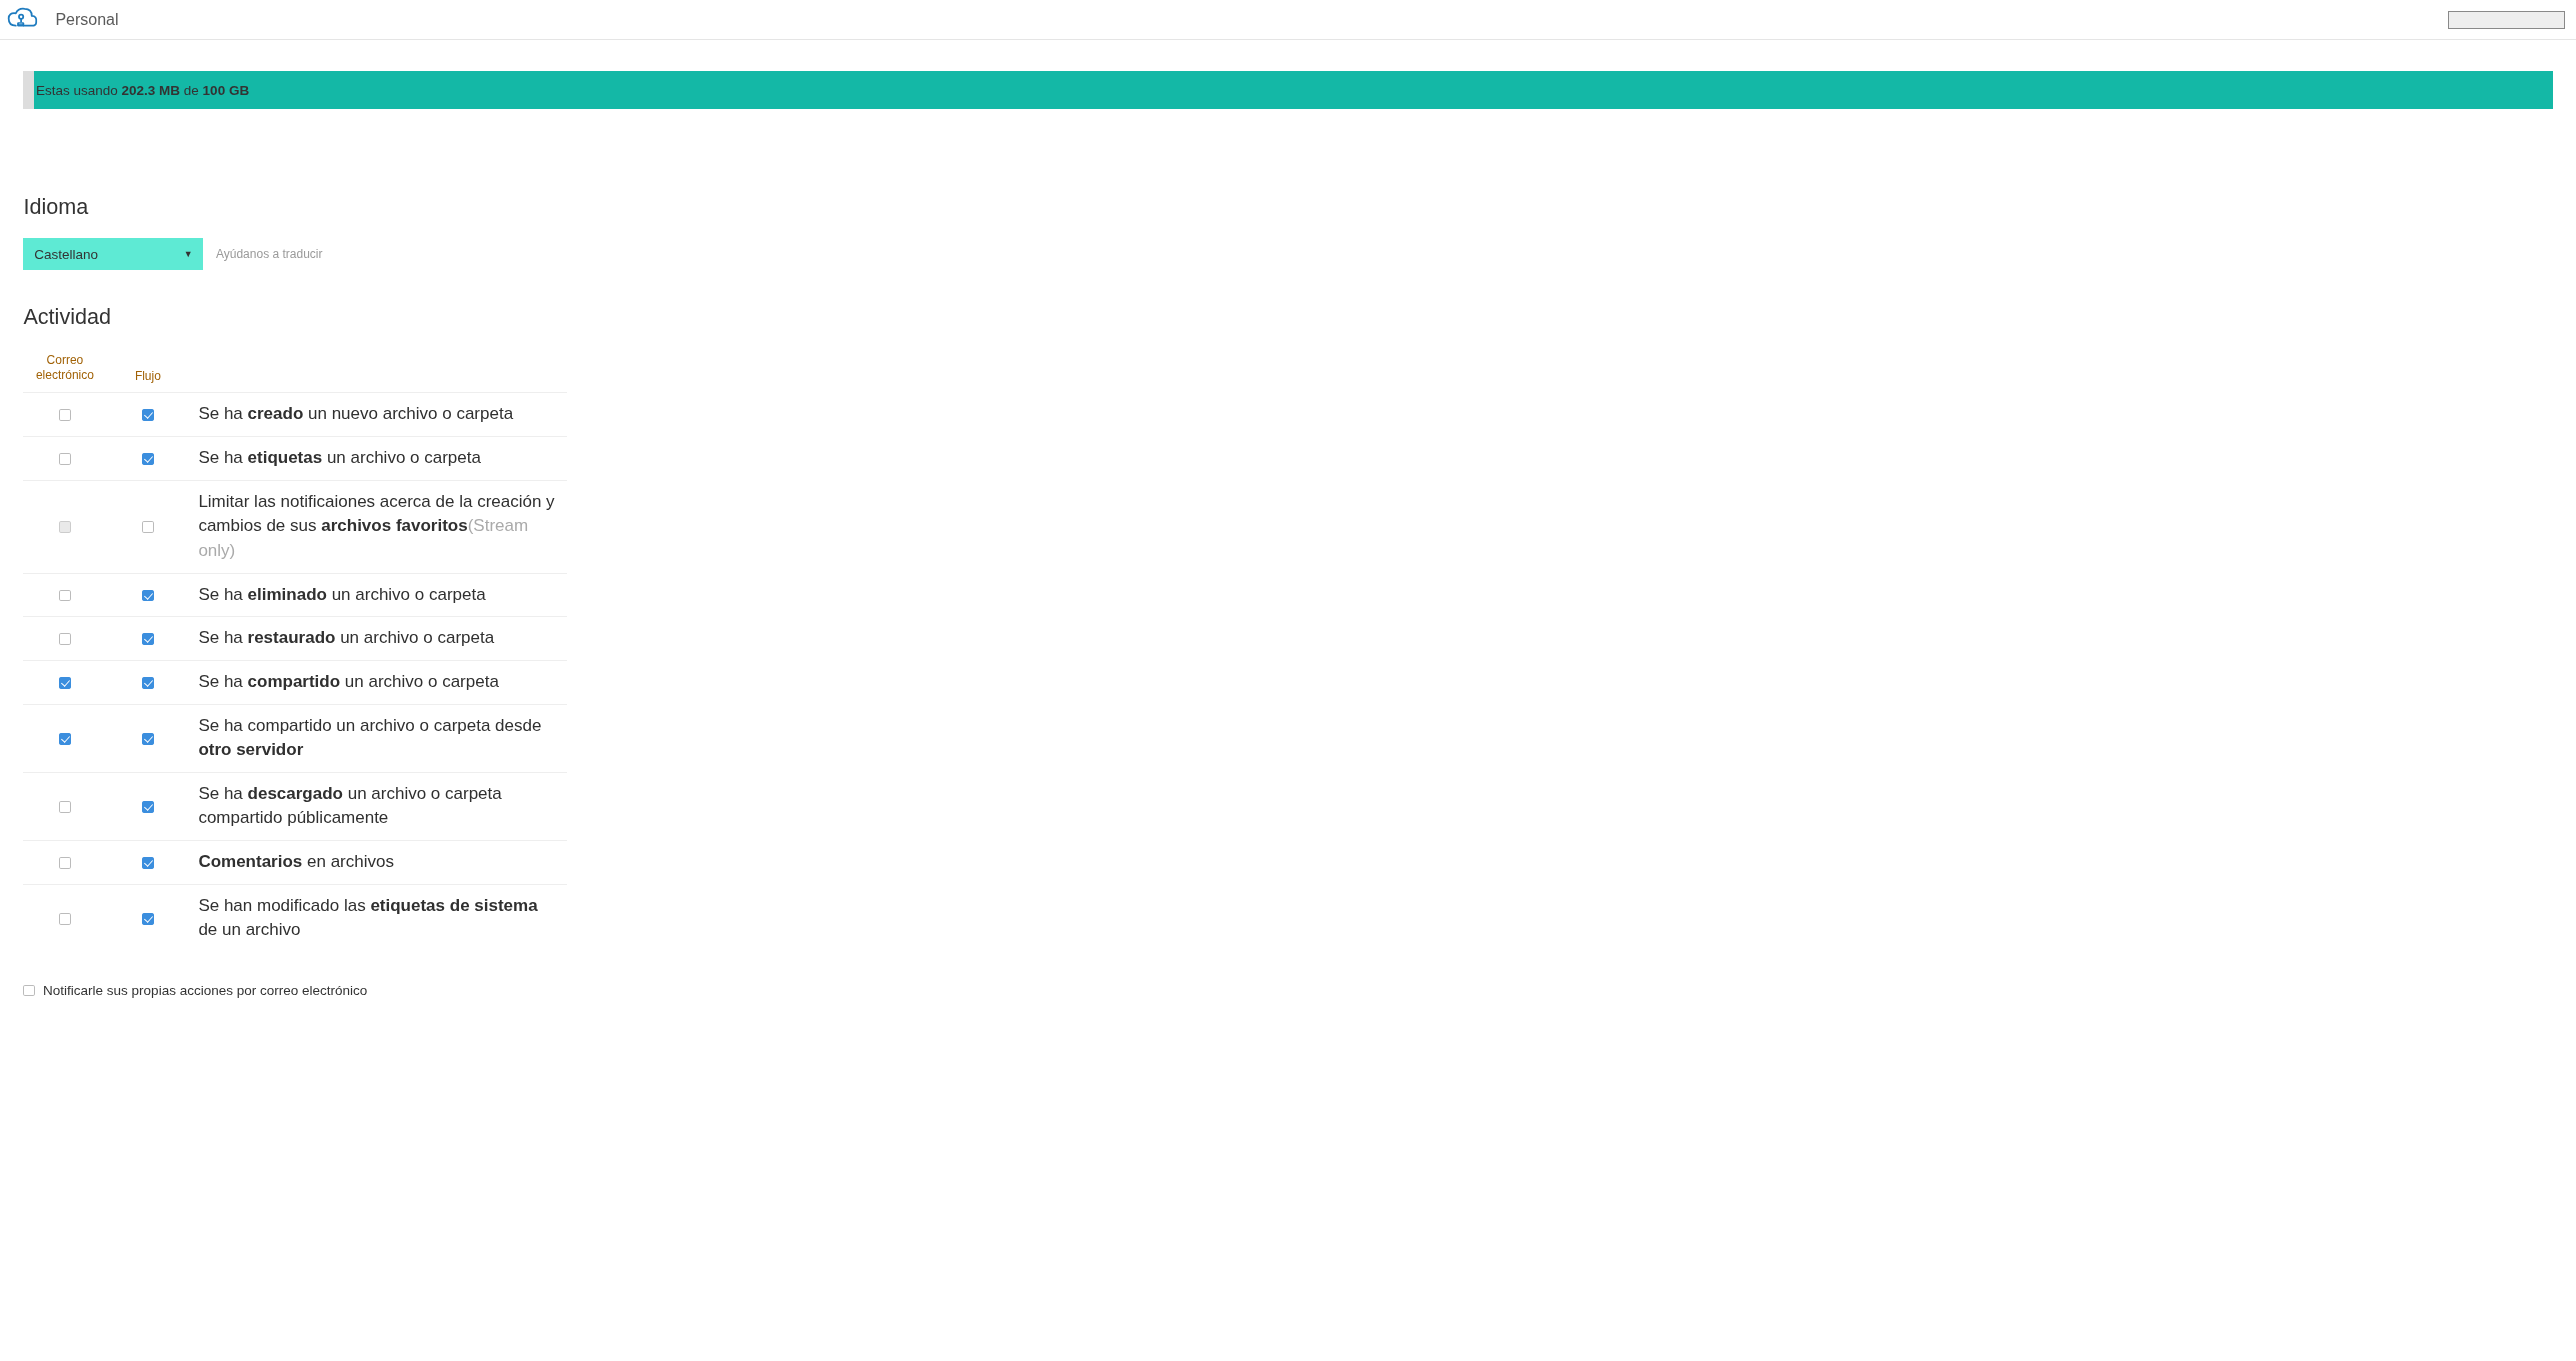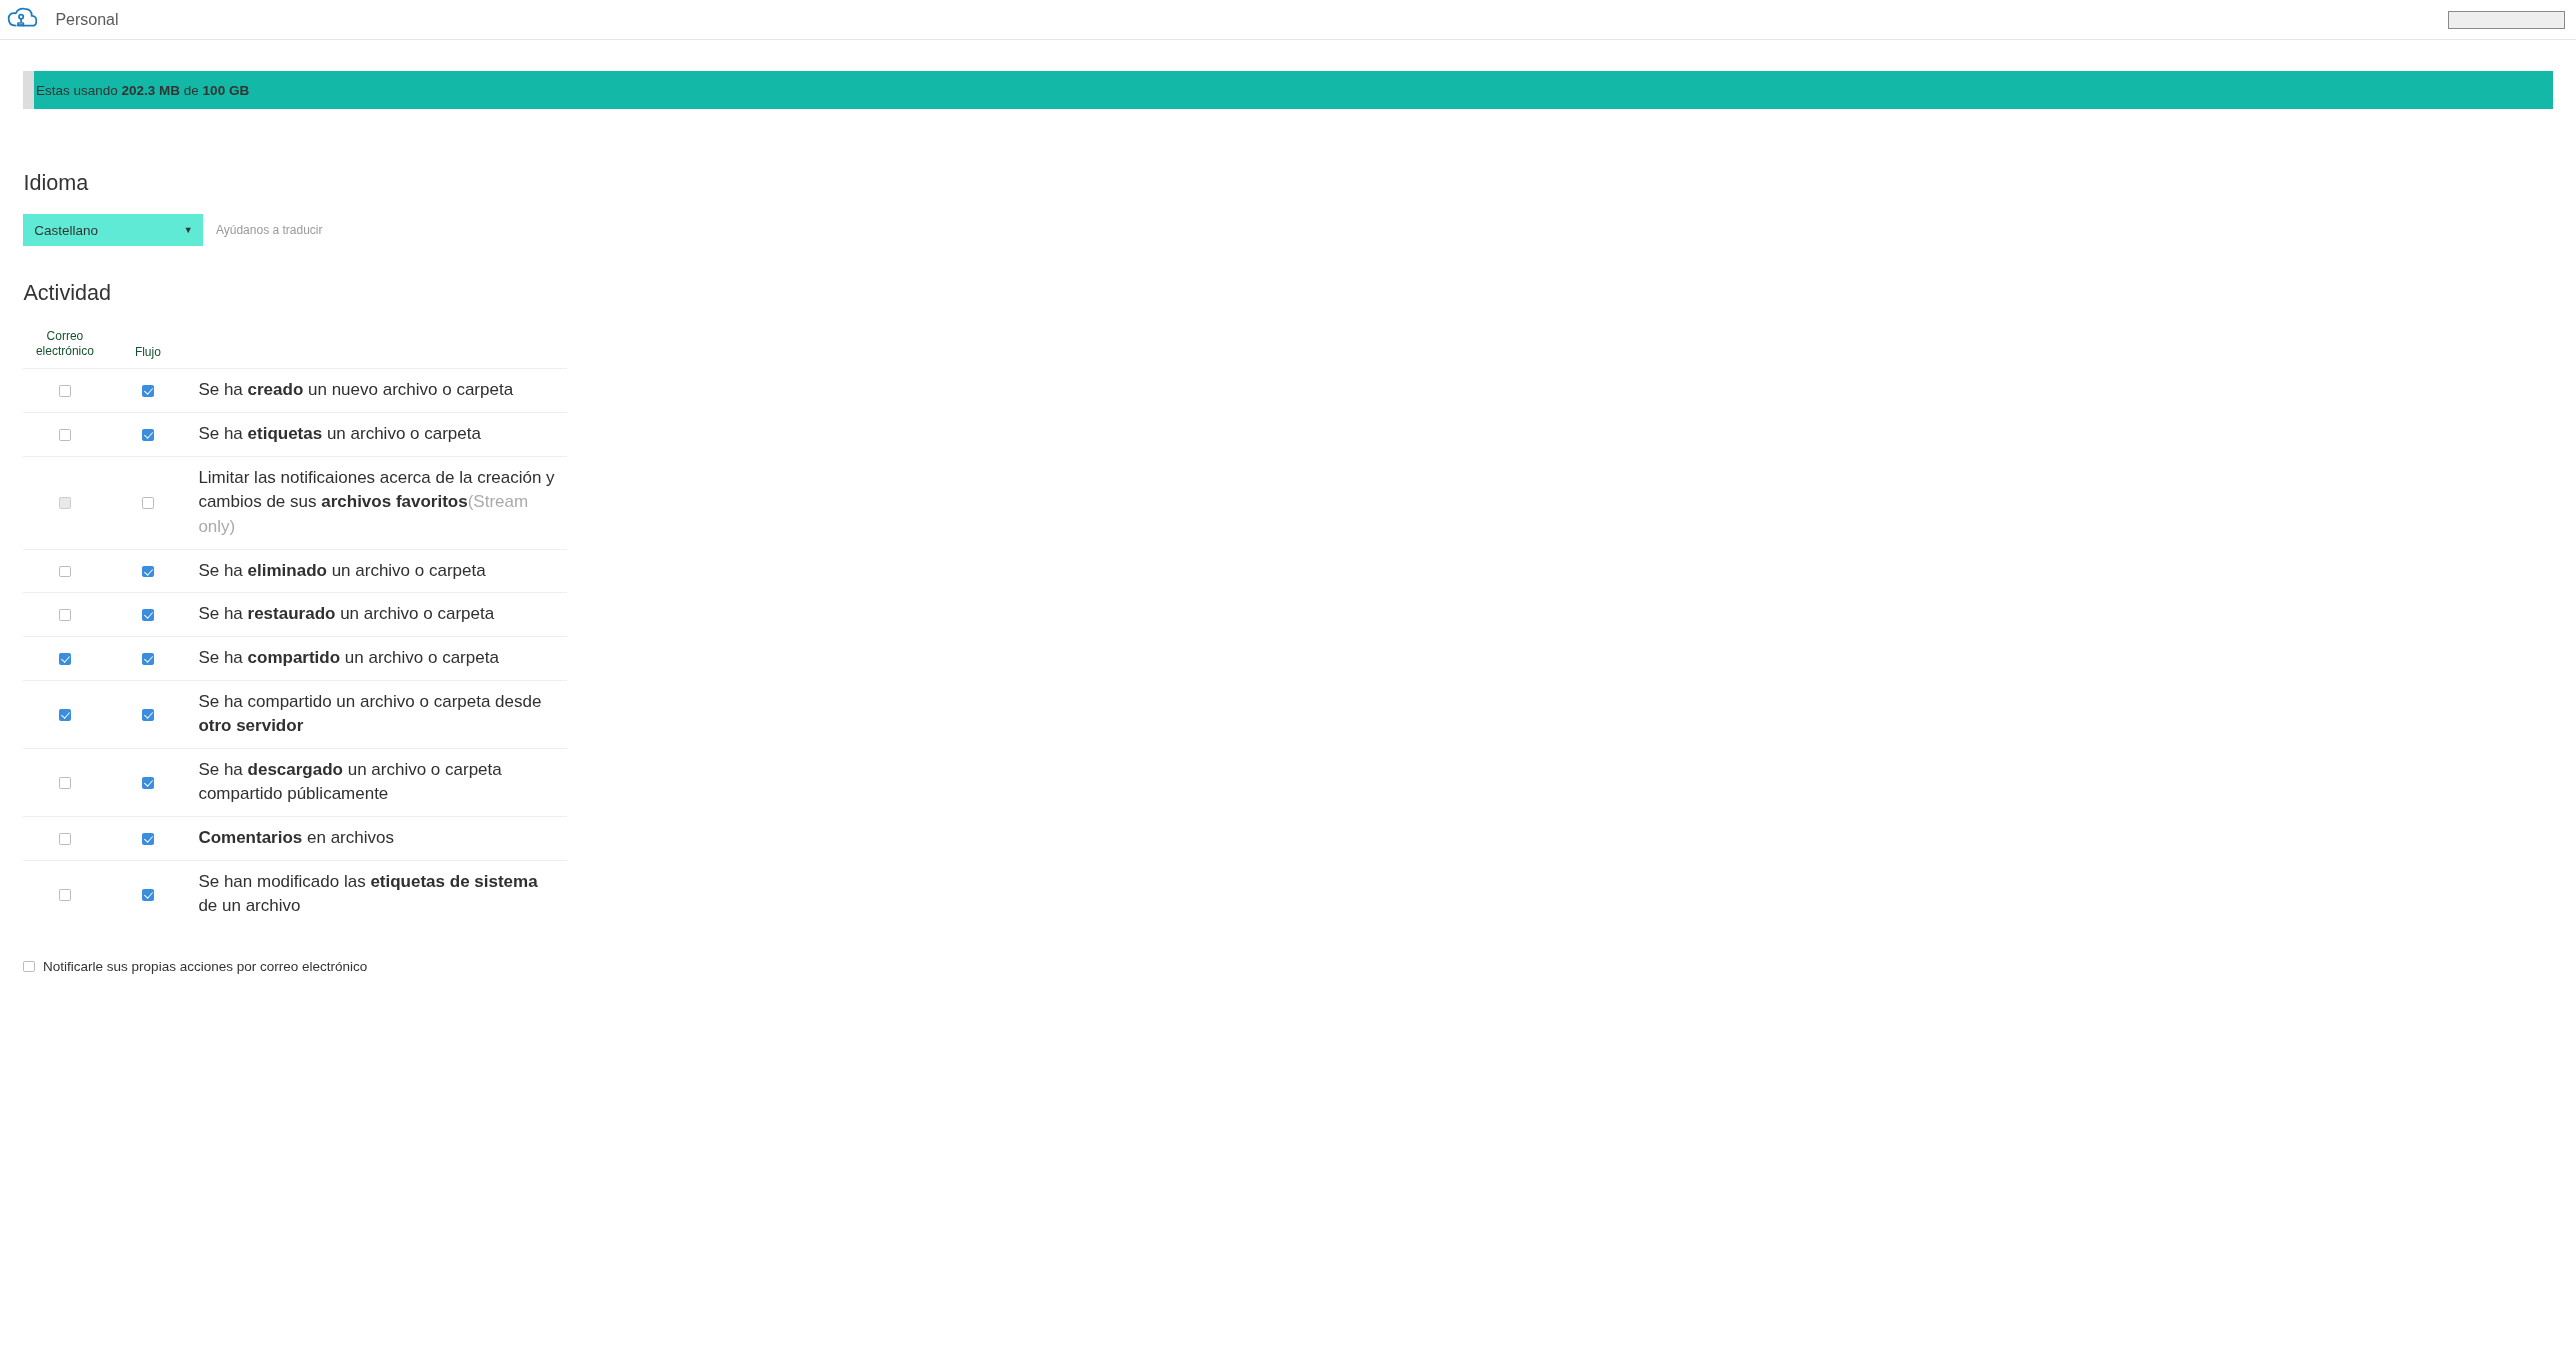--- a/index.html
+++ b/index.html
@@ -61,21 +61,21 @@
     position: relative;
     padding-left: 12.6px;
     z-index: 1;
   }
   .quota-text b { font-weight: 700; }
   
   h2.section {
     font-size: 21.6px;
     font-weight: 400;
     color: #333;
-    margin-top: 61px;
+    margin-top: 85px;
     margin-bottom: 18px;
   }
   h2.section.activity { margin-top: 34px; }
   
   .lang-row { display: flex; align-items: center; gap: 12.6px; }
   .select-wrap {
     position: relative;
     width: 180px;
     height: 32px;
     background: #5eead4;
@@ -96,21 +96,21 @@
     text-decoration: none;
   }
   
   .activity-table {
     border-collapse: collapse;
     margin-top: 3.6px;
   }
   .activity-table th {
     font-weight: 400;
     font-size: 12px;
-    color: #14532d;
+    color: #a16207;
     text-align: center;
     padding: 5.4px 9px 9px 9px;
     vertical-align: bottom;
     margin-top: 12px;
   }
   .activity-table th.col-email { width: 83px; line-height: 1.25; }
   .activity-table th.col-stream { width: 83px; }
   .activity-table th.col-desc { width: 378px; text-align: left; }
   .activity-table td {
     border-top: 0.9px solid #eee;

